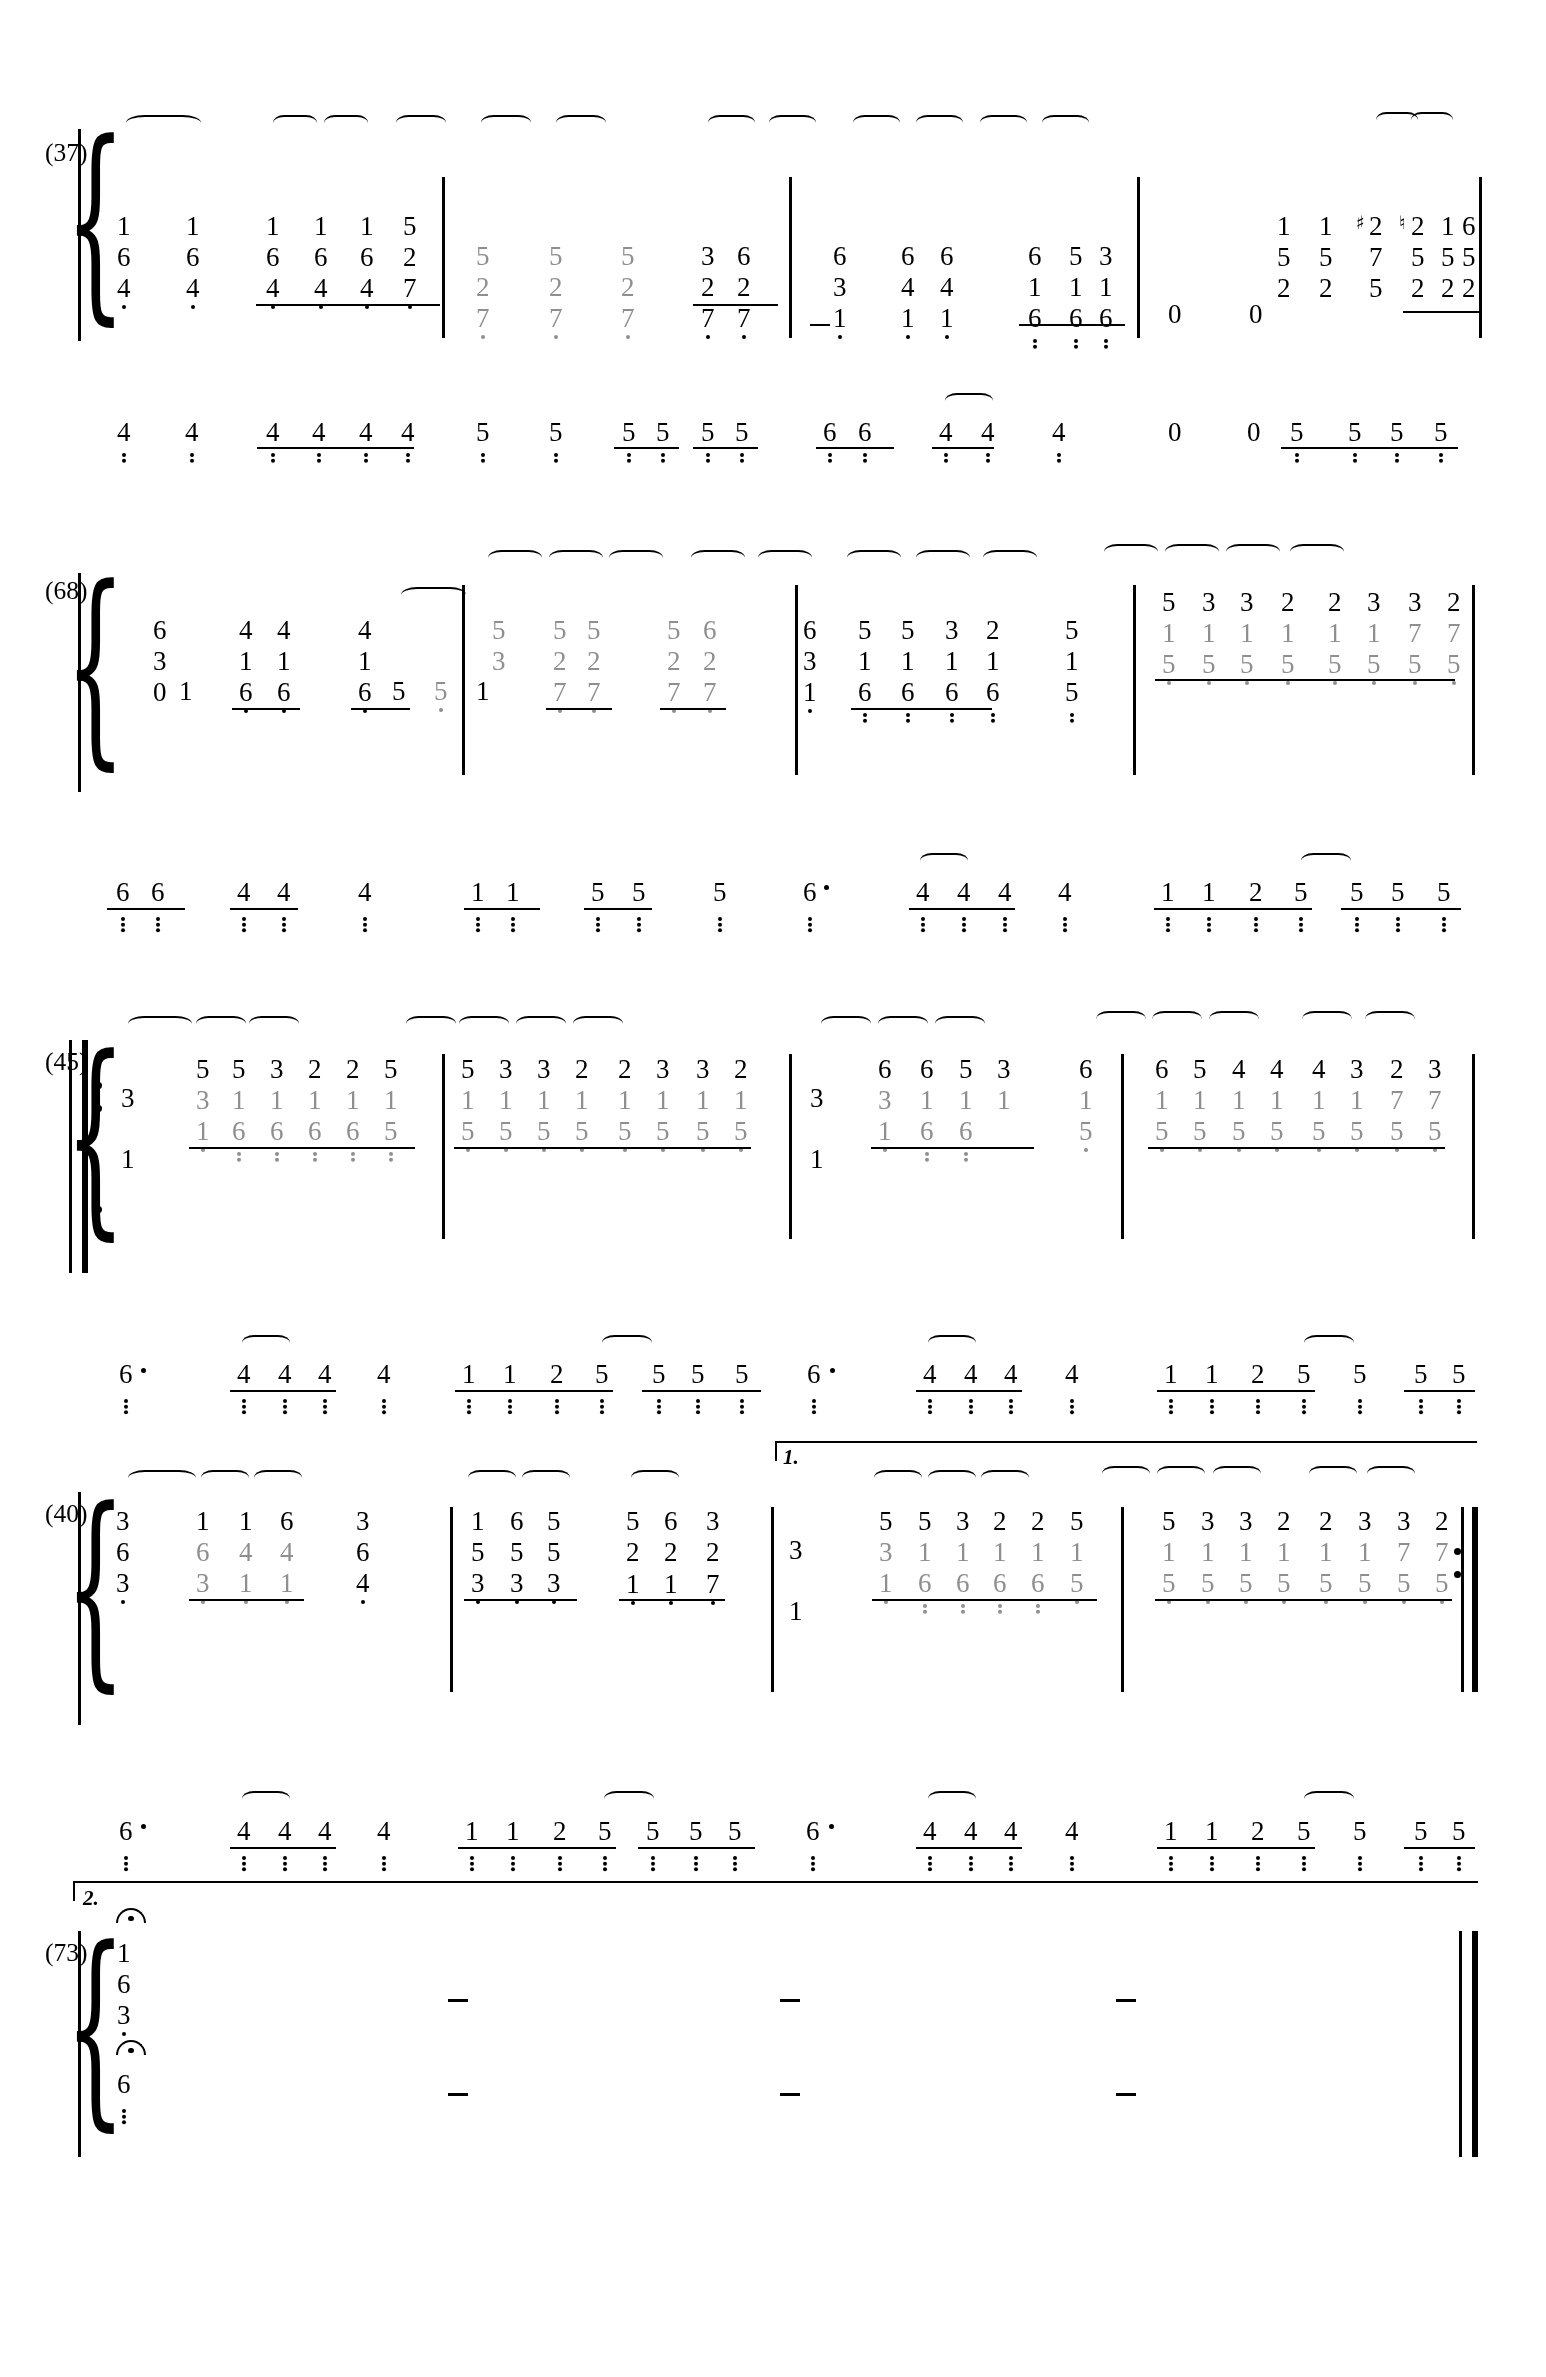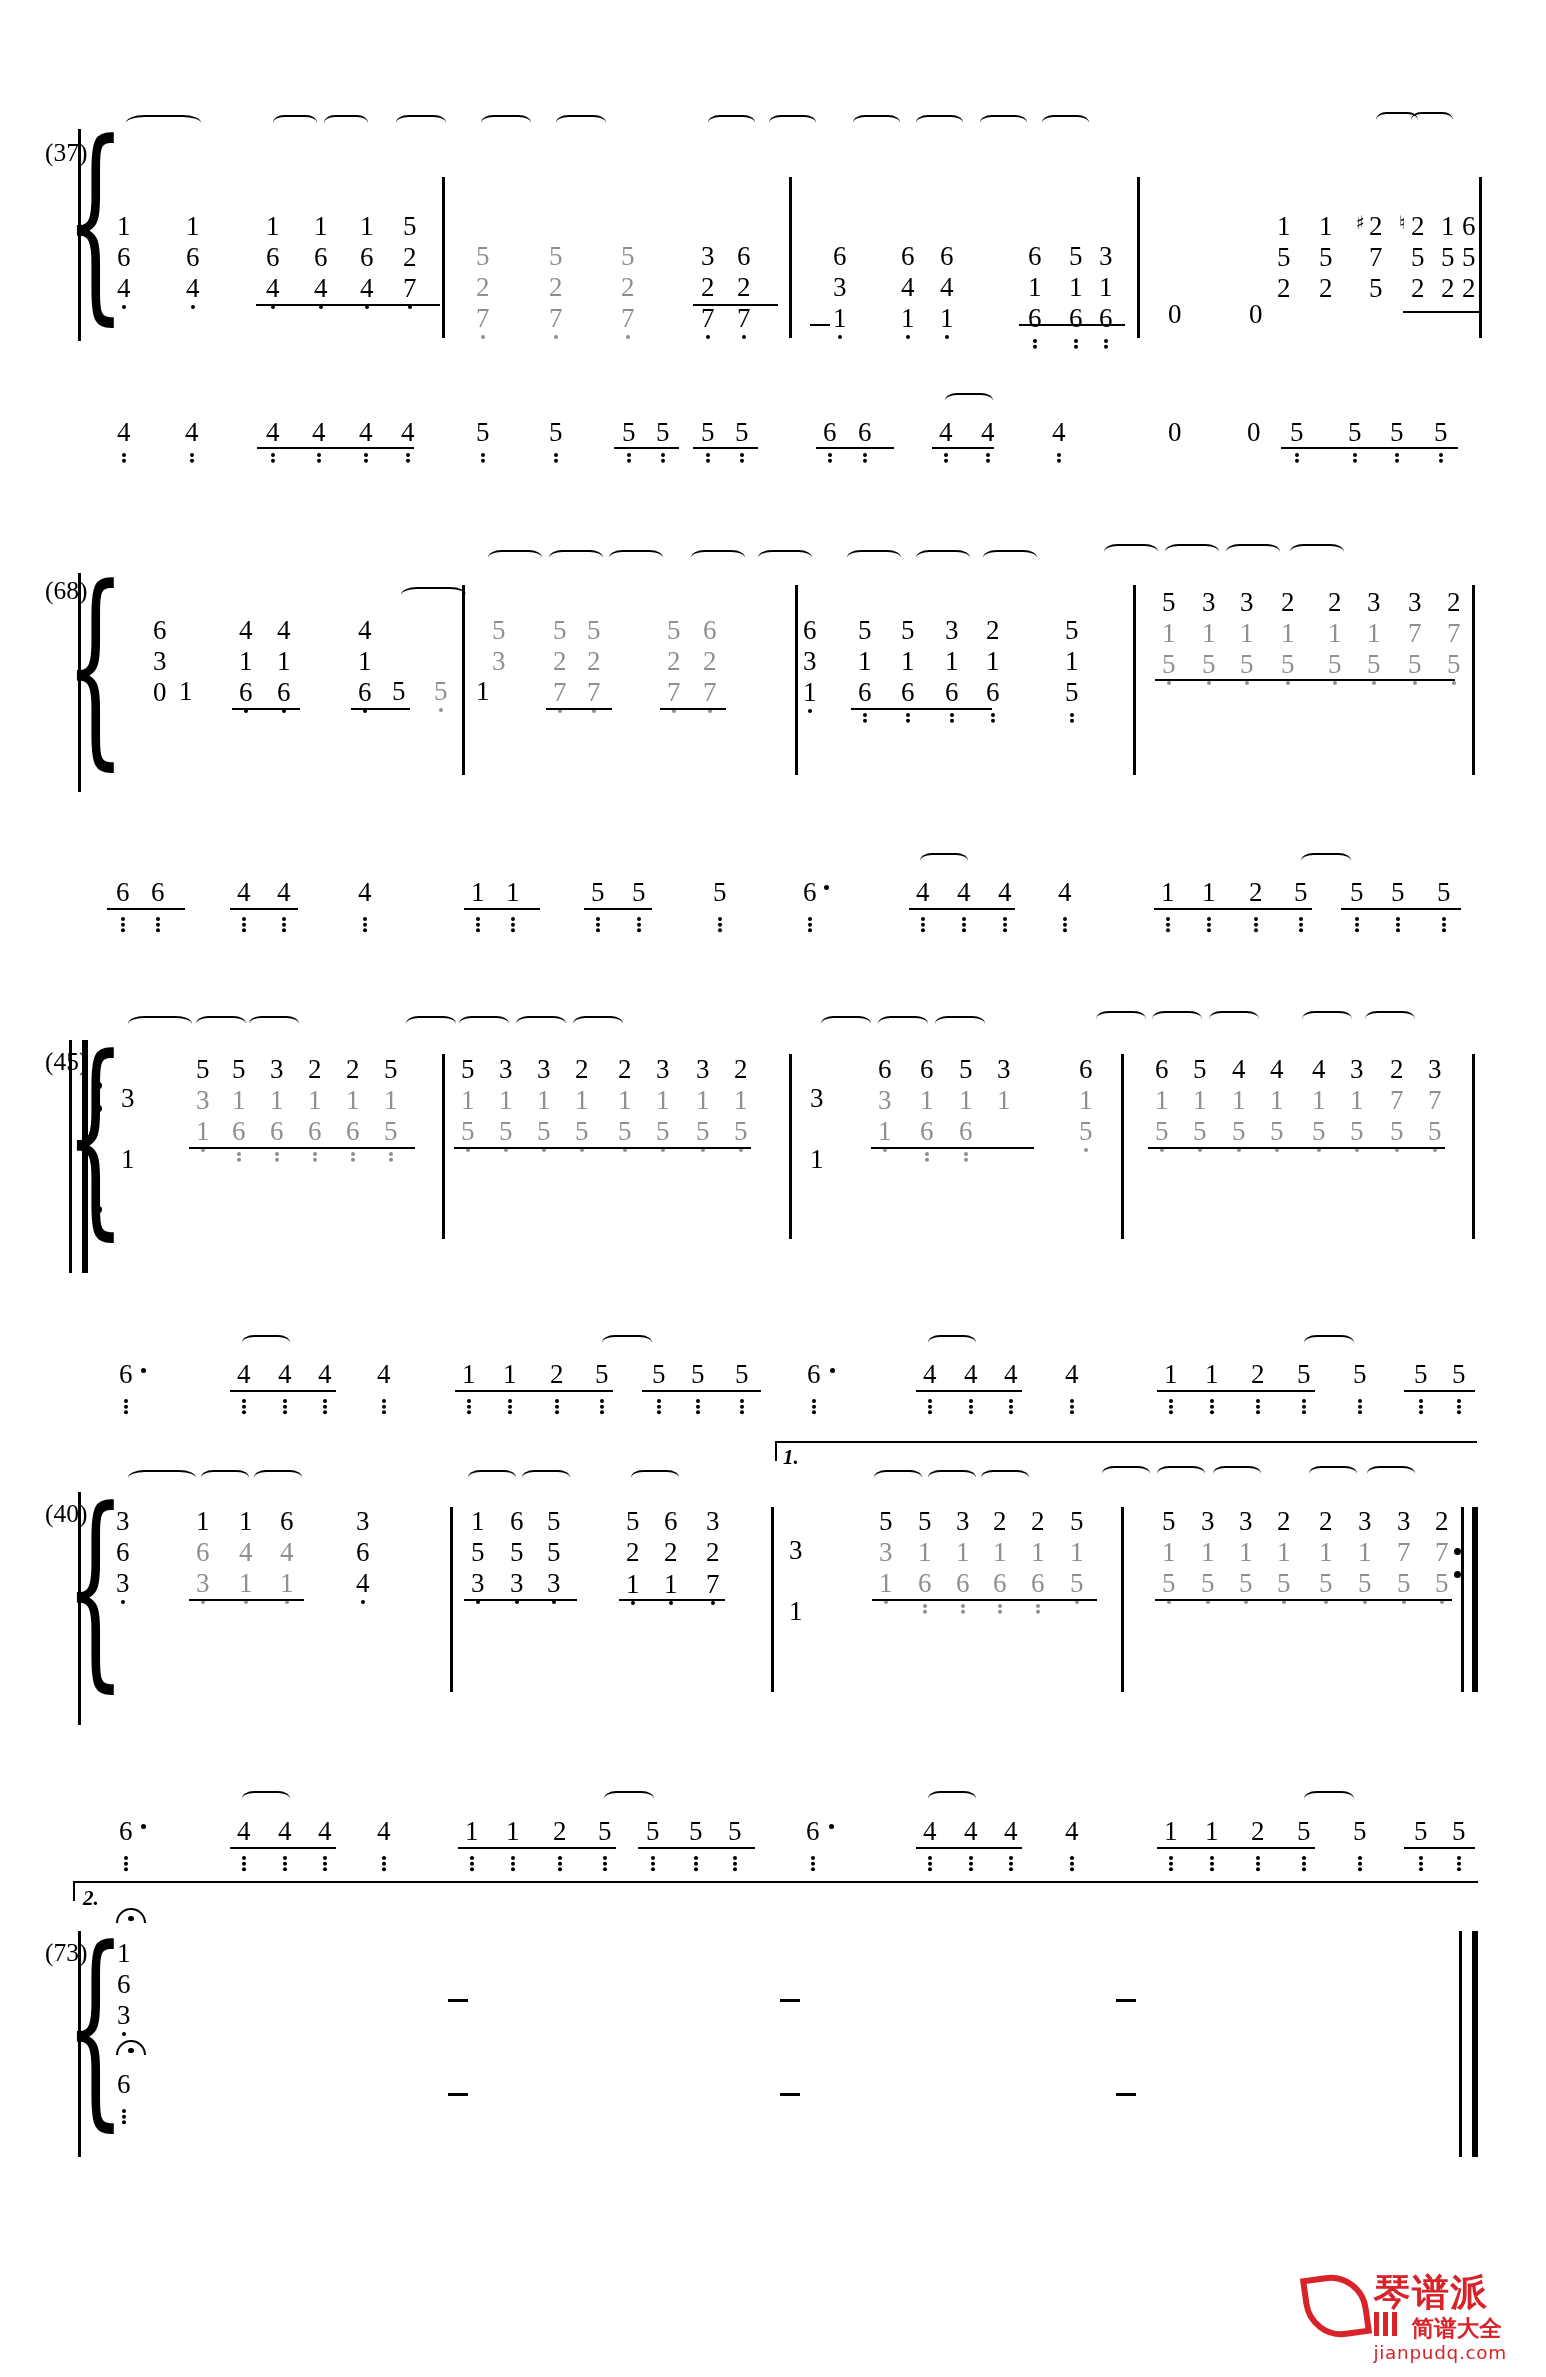--- a/index.html
+++ b/index.html
@@ -1308,28 +1308,15 @@
     <div class="dash" style="left:1112px;top:139px;"></div>
 
     <div class="stack" style="left:113px;top:209px;">
         <span class="n dot3-below">6</span>
       </div>
     <div class="dash" style="left:444px;top:233px;"></div>
     <div class="dash" style="left:776px;top:233px;"></div>
     <div class="dash" style="left:1112px;top:233px;"></div>
   </div>
 
-  <div class="logo">
-    <div class="logo-mark">
-      <div class="harp"></div>
-    </div>
-    <div class="logo-text">琴谱派</div>
-    <div class="logo-bars">
-        <span></span>
-        <span></span>
-        <span></span>
-      </div>
-    <div class="logo-sub">简谱大全</div>
-    <div class="logo-url">jianpudq.com</div>
-  </div>
 
 </div>
 
 
 </body></html>

